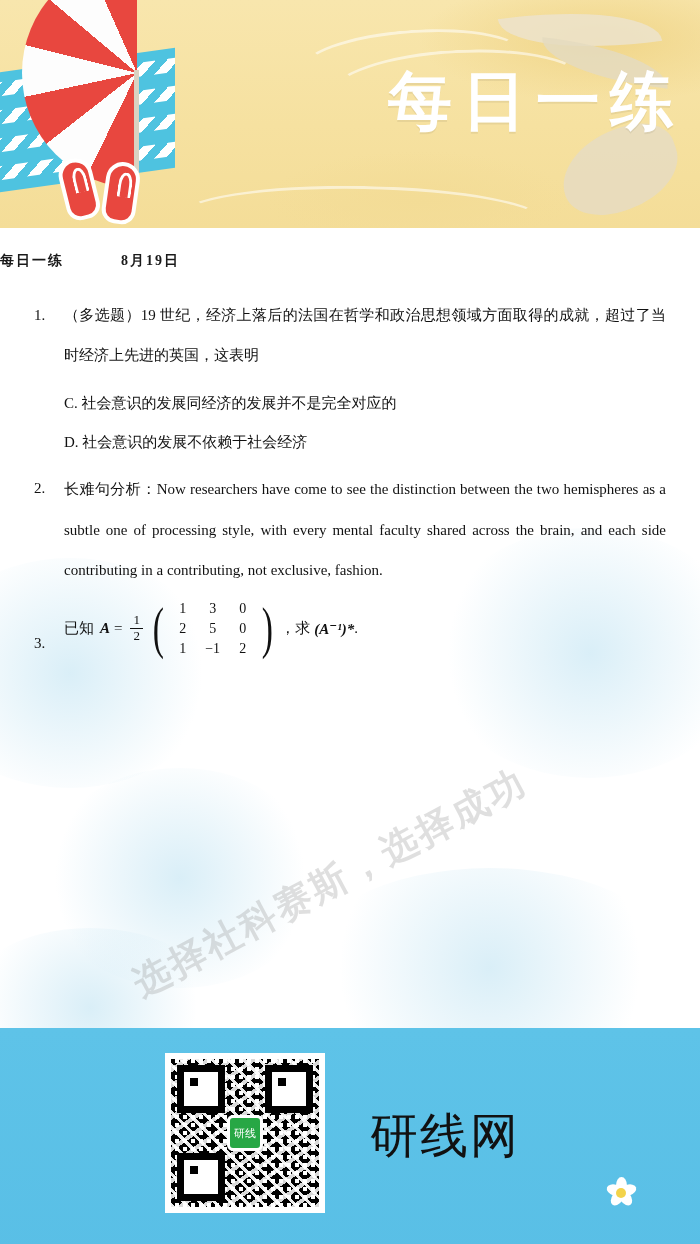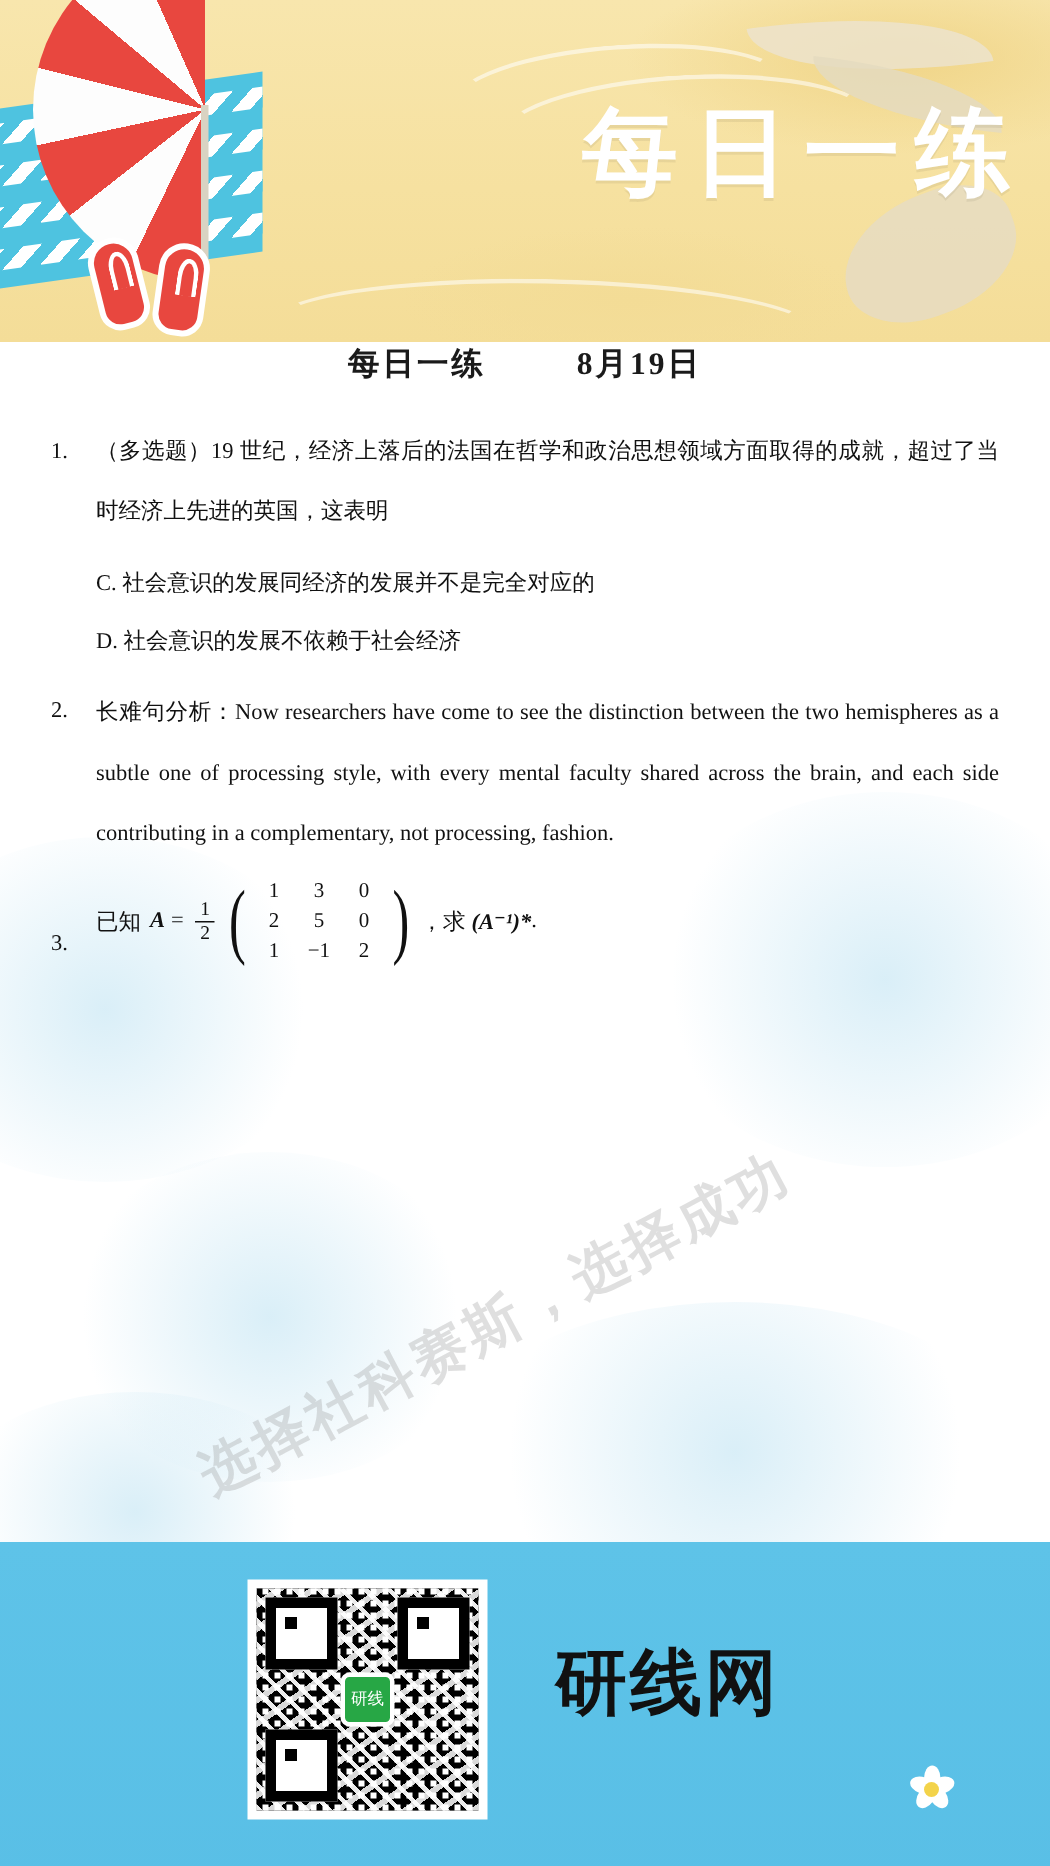--- a/index.html
+++ b/index.html
@@ -163,24 +163,25 @@
     pointer-events: none;
   }
   .wm-c1 { left: -80px; top: 330px; width: 300px; height: 230px; }
   .wm-c2 { left: 40px; top: 540px; width: 280px; height: 220px; }
   .wm-c3 { left: 430px; top: 300px; width: 320px; height: 250px; }
   .wm-c4 { left: 300px; top: 640px; width: 380px; height: 200px; }
   .wm-c5 { left: -40px; top: 700px; width: 260px; height: 160px; }
 
   .doc-title {
     position: relative;
-    text-align: center;
-    font-size: 21px;
+    text-align: left;
+    font-size: 14px;
     font-weight: bold;
     color: #1a1a1a;
+    padding-top: 24px;
     letter-spacing: 2px;
     z-index: 3;
   }
   .doc-title .gap { display: inline-block; width: 46px; }
 
   .qlist {
     position: relative;
     z-index: 3;
     margin: 26px 0 0 0;
     padding: 0 34px 0 34px;
@@ -338,24 +339,24 @@
     color: #fff;
     font-size: 11px;
     font-family: "Liberation Sans", sans-serif;
     display: flex;
     align-items: center;
     justify-content: center;
     line-height: 1;
   }
   .brand {
     position: absolute;
-    left: 370px; top: 62px;
+    left: 370px; top: 76px;
     font-family: "Liberation Sans", "DejaVu Sans", sans-serif;
     font-size: 48px;
-    font-weight: bold;
+    font-weight: normal;
     color: #111111;
     letter-spacing: 2px;
   }
   .flower {
     position: absolute;
     left: 604px; top: 148px;
     width: 34px; height: 34px;
   }
   .flower span {
     position: absolute;
@@ -431,21 +432,21 @@
       <div class="q-num">1.</div>
       <div class="q-body">（多选题）19 世纪，经济上落后的法国在哲学和政治思想领域方面取得的成就，超过了当时经济上先进的英国，这表明</div>
     </div>
     <div class="opts" style="padding-left:30px">
       <div class="opt">C. 社会意识的发展同经济的发展并不是完全对应的</div>
       <div class="opt">D. 社会意识的发展不依赖于社会经济</div>
     </div>
 
     <div class="q" style="margin-top:6px">
       <div class="q-num">2.</div>
-      <div class="q-body en">长难句分析：Now researchers have come to see the distinction between the two hemispheres as a subtle one of processing style, with every mental faculty shared across the brain, and each side contributing in a complementary, not processing, fashion.</div>
+      <div class="q-body en">长难句分析：Now researchers have come to see the distinction between the two hemispheres as a subtle one of processing style, with every mental faculty shared across the brain, and each side contributing in a contributing, not exclusive, fashion.</div>
     </div>
 
     <div class="formula-row">
       <div class="q-num">3.</div>
       <div class="formula">
         <span>已知</span>
         <span class="bold ital" style="margin-left:6px">A</span>
         <span style="margin:0 4px">=</span>
         <span class="frac">
           <span class="num">1</span>

